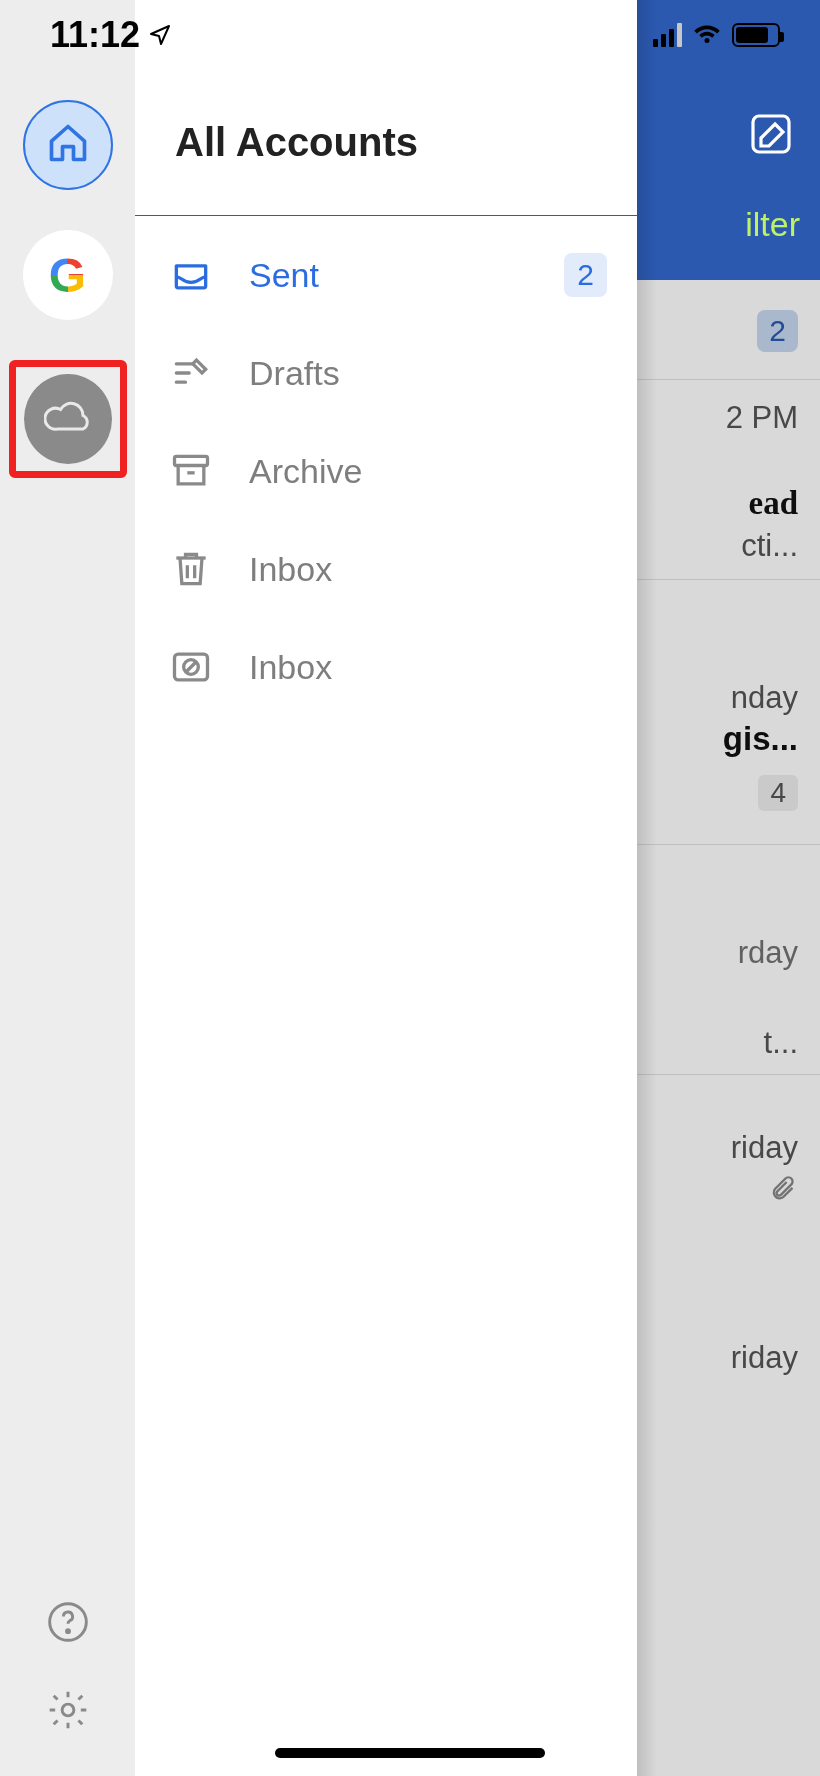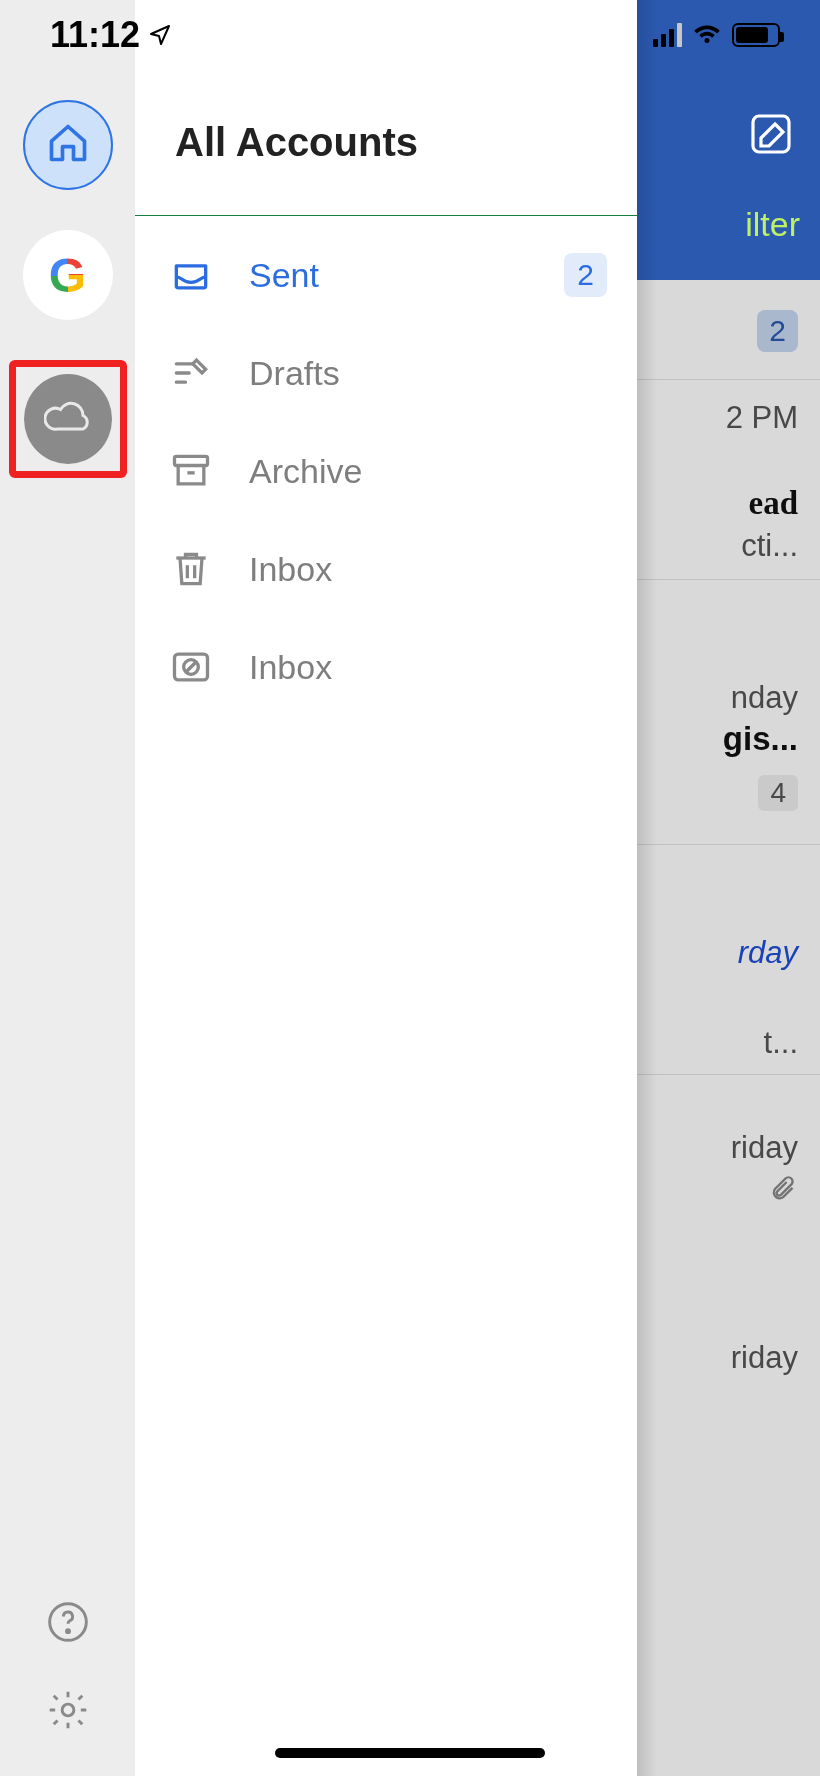--- a/index.html
+++ b/index.html
@@ -147,21 +147,21 @@
       <span style="position:absolute;right:22px;top:148px;color:#555;">cti...</span>
     </div>
 
     <div class="bg-row" style="top:300px;height:265px;">
       <span style="position:absolute;right:22px;top:100px;color:#555;">nday</span>
       <span style="position:absolute;right:22px;top:140px;color:#111;font-size:33px;font-weight:600;">gis...</span>
       <span style="position:absolute;right:22px;top:195px;background:#eee;color:#555;padding:2px 12px;border-radius:6px;font-size:28px;">4</span>
     </div>
 
     <div class="bg-row" style="top:565px;height:230px;">
-      <span style="position:absolute;right:22px;top:90px;color:#1d4ed8;font-style:italic;">rday</span>
+      <span style="position:absolute;right:22px;top:90px;color:#737373;">rday</span>
     </div>
 
     <div class="bg-row" style="top:720px;height:110px;border:none;">
       <span style="position:absolute;right:22px;top:25px;color:#555;">t...</span>
     </div>
 
     <div class="bg-row" style="top:830px;height:200px;border:none;">
       <span style="position:absolute;right:22px;top:20px;color:#555;">riday</span>
       <span class="bg-att" style="position:absolute;right:24px;top:65px;">
         <svg viewBox="0 0 24 24" fill="none" stroke="#888" stroke-width="2">

